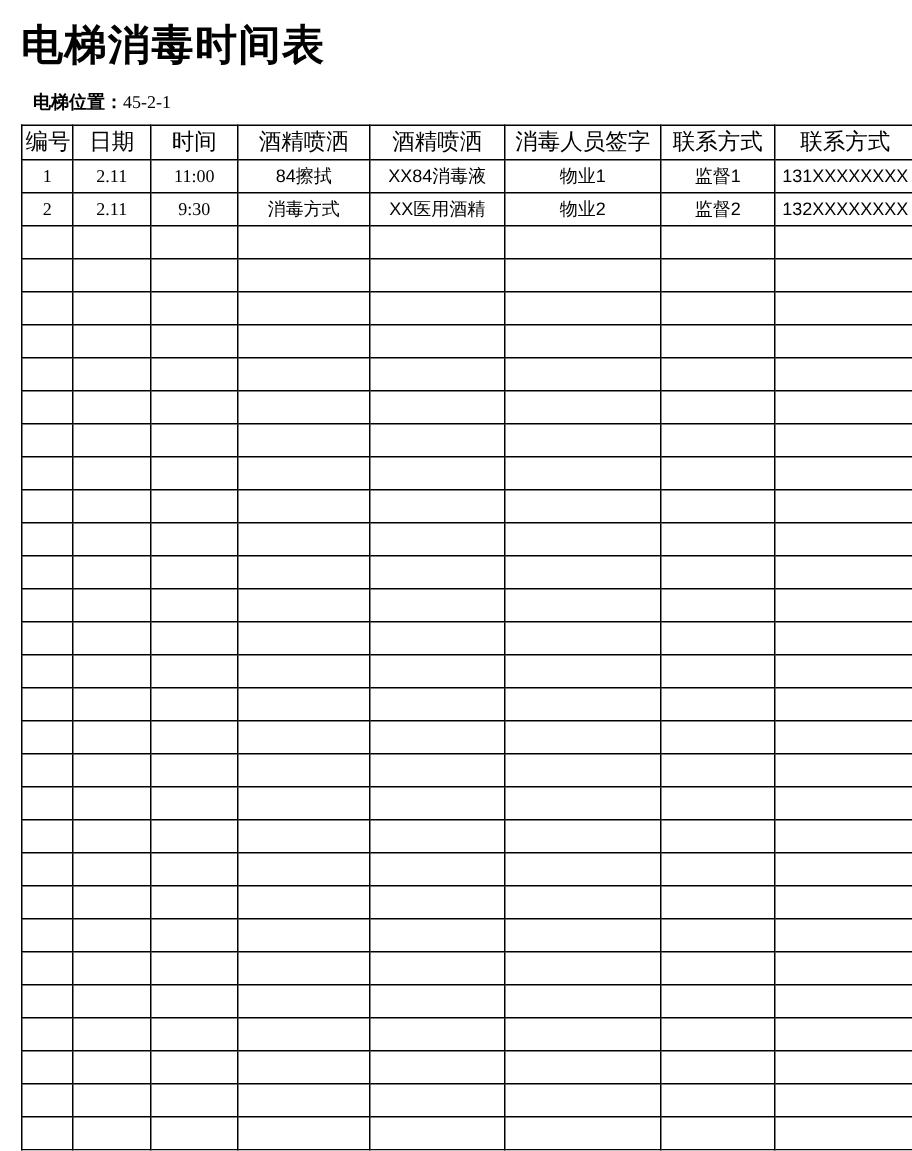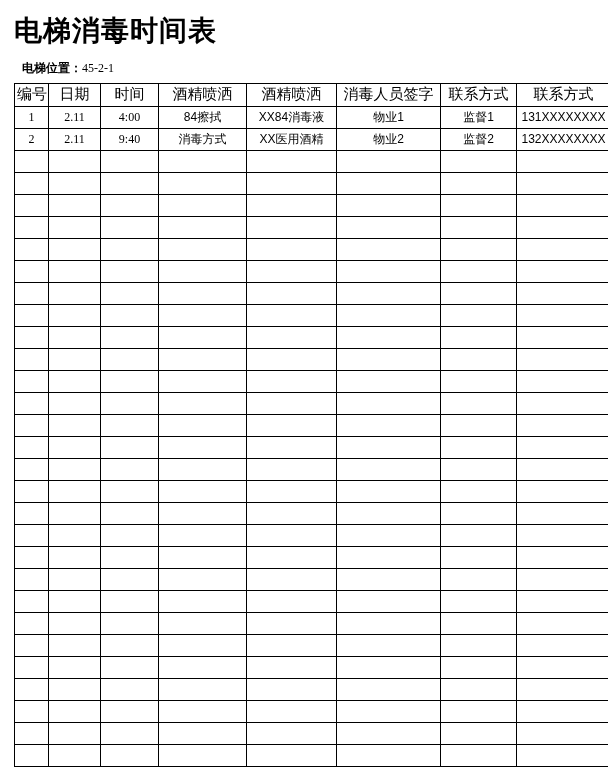--- a/index.html
+++ b/index.html
@@ -110,31 +110,31 @@
         <th>酒精喷洒</th>
         <th>消毒人员签字</th>
         <th>联系方式</th>
         <th>联系方式</th>
       </tr>
     </thead>
     <tbody id="table-body">
       <tr>
         <td class="num">1</td>
         <td class="date">2.11</td>
-        <td class="time">4:00</td>
+        <td class="time">11:00</td>
         <td>84擦拭</td>
         <td>XX84消毒液</td>
         <td>物业1</td>
         <td>监督1</td>
         <td class="contact">131XXXXXXXX</td>
       </tr>
       <tr>
         <td class="num">2</td>
         <td class="date">2.11</td>
-        <td class="time">9:40</td>
+        <td class="time">9:30</td>
         <td>消毒方式</td>
         <td>XX医用酒精</td>
         <td>物业2</td>
         <td>监督2</td>
         <td class="contact">132XXXXXXXX</td>
       </tr>
     <tr class="empty">
           <td>&nbsp;</td>
           <td>&nbsp;</td>
           <td>&nbsp;</td>

